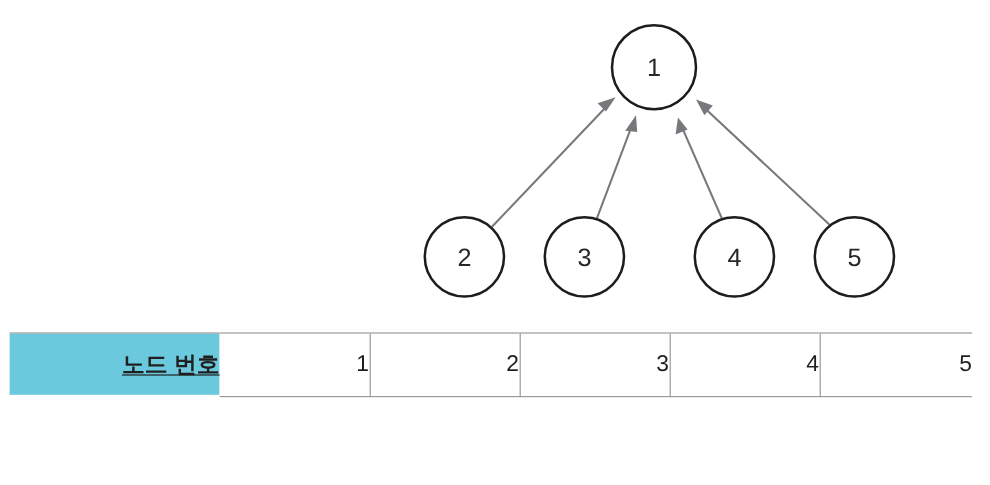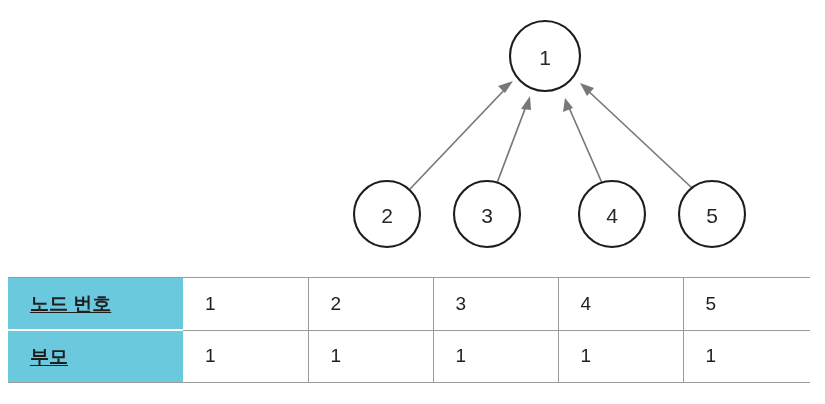--- a/index.html
+++ b/index.html
@@ -71,20 +71,21 @@
     color: #1f1f1f;
     vertical-align: middle;
     border-right: 1.2px solid #9a9a9a;
     background: #ffffff;
   }
   table.parent-table td:last-child {
     border-right: none;
   }
   table.parent-table tr.row-top td {
     border-bottom: 1.2px solid #9a9a9a;
+    text-align: right;
   }
   td.row-header {
     background: #6bc9de !important;
     font-weight: bold;
     font-size: 18px;
     color: #121212;
     border-right: none !important;
     padding-left: 20px;
   }
   td.row-header span.hdr-text {
@@ -160,23 +161,15 @@
     </colgroup>
     <tbody>
       <tr class="row-top">
         <td class="row-header"><span class="hdr-text">노드 번호</span></td>
         <td>1</td>
         <td>2</td>
         <td>3</td>
         <td>4</td>
         <td>5</td>
       </tr>
-      <tr class="row-bottom">
-        <td class="row-header"><span class="hdr-text">부모</span></td>
-        <td>1</td>
-        <td>1</td>
-        <td>1</td>
-        <td>1</td>
-        <td>1</td>
-      </tr>
     </tbody>
   </table>
 </div>
 
 </body></html>

